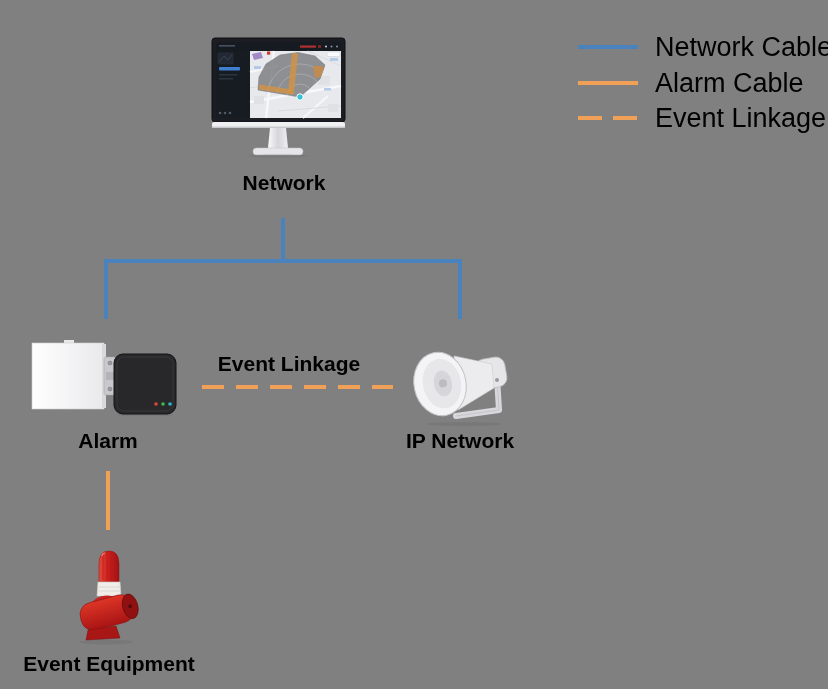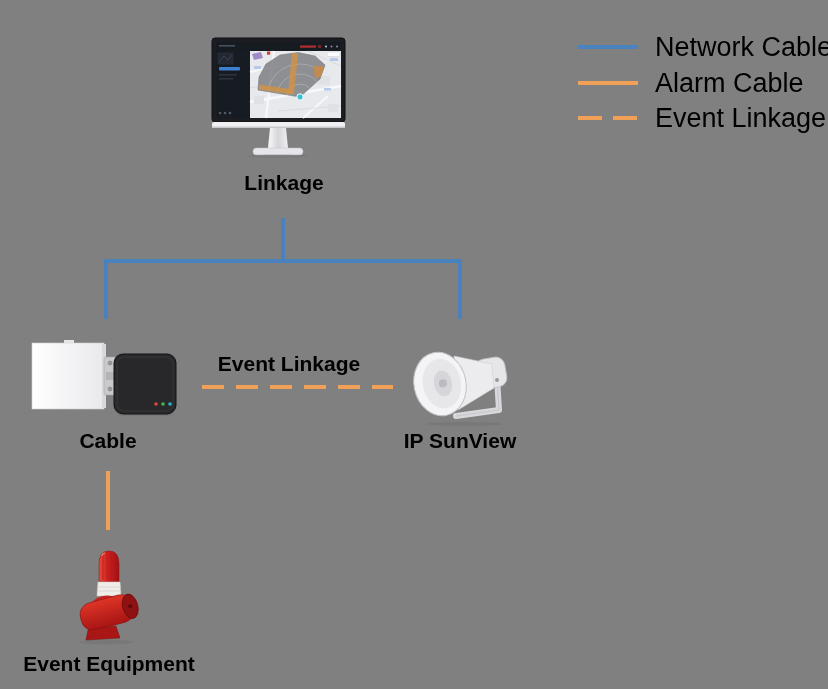--- a/index.html
+++ b/index.html
@@ -105,21 +105,21 @@
       </g>
       <circle cx="92" cy="61" r="3.2" fill="#36c2d6" stroke="#ffffff" stroke-width="1"></circle>
 
       <rect x="4" y="86" width="133" height="6" rx="2" fill="#f0f0f3"></rect>
       <rect x="4" y="90.5" width="133" height="1.5" fill="#c9cace"></rect>
       <polygon points="62,92 78,92 80,112 60,112" fill="url(#silver)"></polygon>
       <rect x="45" y="112" width="50" height="7" rx="3.5" fill="#e6e6ea" stroke="#c2c2c7" stroke-width="0.5"></rect>
       <ellipse cx="70" cy="120" rx="30" ry="1.6" fill="#6e6e6e" opacity="0.4"></ellipse>
     </svg>
   </div>
-  <div class="node-label" style="left:224px;top:171px;width:120px;">Linkage</div>
+  <div class="node-label" style="left:224px;top:171px;width:120px;">Network</div>
 
   <div class="abs" style="left:28px;top:332px;">
     <svg width="152" height="84" viewBox="0 0 152 84">
       <defs>
         <linearGradient id="panelGrad" x1="0" y1="0" x2="1" y2="0">
           <stop offset="0" stop-color="#ffffff"></stop>
             <stop offset="1" stop-color="#e9e9ec"></stop>
         </linearGradient>
       </defs>
       <ellipse cx="117" cy="83" rx="28" ry="1.5" fill="#6f6f6f" opacity="0.5"></ellipse>
@@ -130,21 +130,21 @@
       <circle cx="82" cy="31" r="2" fill="#9a9a9e" stroke="#77777b" stroke-width="0.5"></circle>
       <circle cx="82" cy="57" r="2" fill="#9a9a9e" stroke="#77777b" stroke-width="0.5"></circle>
       <rect x="78" y="40" width="8" height="8" fill="#b4b4b8"></rect>
       <rect x="86" y="22" width="62" height="60" rx="9" fill="#28282b" stroke="#141416"></rect>
       <rect x="89" y="25" width="56" height="54" rx="7" fill="none" stroke="#3a3a3e" stroke-width="0.8"></rect>
       <circle cx="128" cy="72" r="1.8" fill="#e04438"></circle>
       <circle cx="135" cy="72" r="1.8" fill="#43b649"></circle>
       <circle cx="142" cy="72" r="1.8" fill="#27b7c9"></circle>
     </svg>
   </div>
-  <div class="node-label" style="left:48px;top:429px;width:120px;">Cable</div>
+  <div class="node-label" style="left:48px;top:429px;width:120px;">Alarm</div>
 
   <div class="node-label" style="left:209px;top:352px;width:160px;">Event Linkage</div>
 
   <div class="abs" style="left:404px;top:344px;">
     <svg width="120" height="84" viewBox="0 0 120 84">
       <ellipse cx="60" cy="80" rx="38" ry="2" fill="#6f6f6f" opacity="0.45"></ellipse>
 
       <path d="M93,34 L95,66 L52,72" fill="none" stroke="#d8d8dc" stroke-width="6" stroke-linejoin="round" stroke-linecap="round"></path>
       <path d="M93,34 L95,66 L52,72" fill="none" stroke="#b9b9be" stroke-width="1" stroke-linejoin="round" opacity="0.6"></path>
 
@@ -156,21 +156,21 @@
       <polygon points="50,12 88,20 90,44 54,66" fill="#ececee" stroke="#cccdd1" stroke-width="0.6"></polygon>
 
       <g transform="rotate(-12 36 40)">
         <ellipse cx="36" cy="40" rx="26" ry="32" fill="#f4f4f6" stroke="#c2c2c6" stroke-width="1"></ellipse>
         <ellipse cx="38" cy="40" rx="19" ry="25" fill="#e7e7ea"></ellipse>
         <ellipse cx="39" cy="40" rx="9" ry="13" fill="#d6d6da"></ellipse>
         <circle cx="39" cy="40" r="4" fill="#bcbcc0"></circle>
       </g>
     </svg>
   </div>
-  <div class="node-label" style="left:400px;top:429px;width:120px;">IP SunView</div>
+  <div class="node-label" style="left:400px;top:429px;width:120px;">IP Network</div>
 
   <div class="abs" style="left:68px;top:546px;">
     <svg width="84" height="100" viewBox="0 0 84 100">
       <defs>
         <linearGradient id="redDome" x1="0" y1="0" x2="1" y2="0">
           <stop offset="0" stop-color="#e84a3a"></stop>
             <stop offset="0.5" stop-color="#c91d1d"></stop>
             <stop offset="1" stop-color="#a01212"></stop>
         </linearGradient>
         <linearGradient id="redBody" x1="0" y1="0" x2="0" y2="1">

